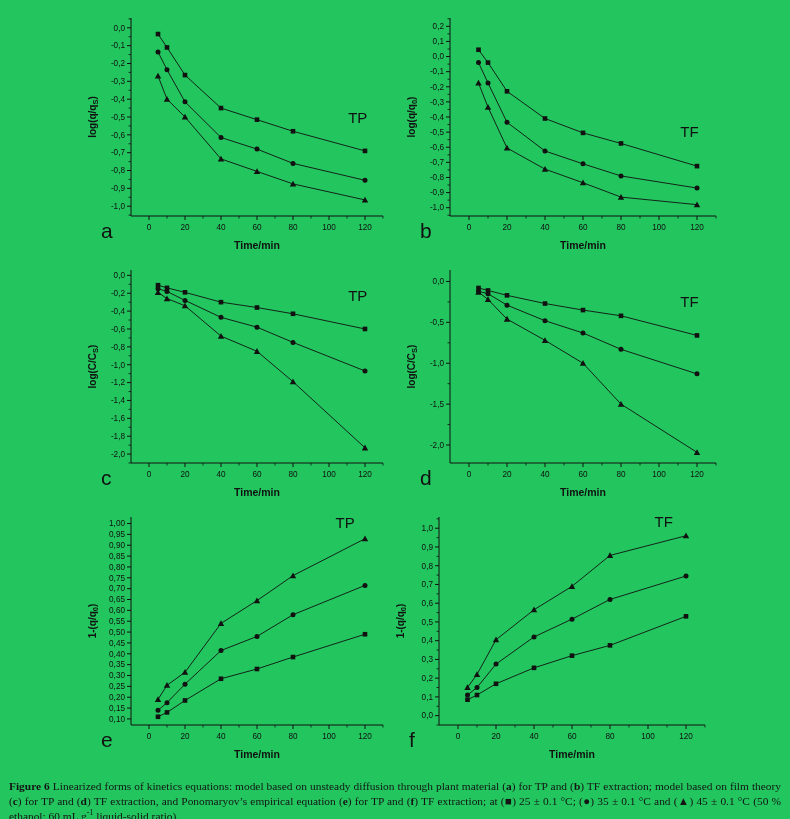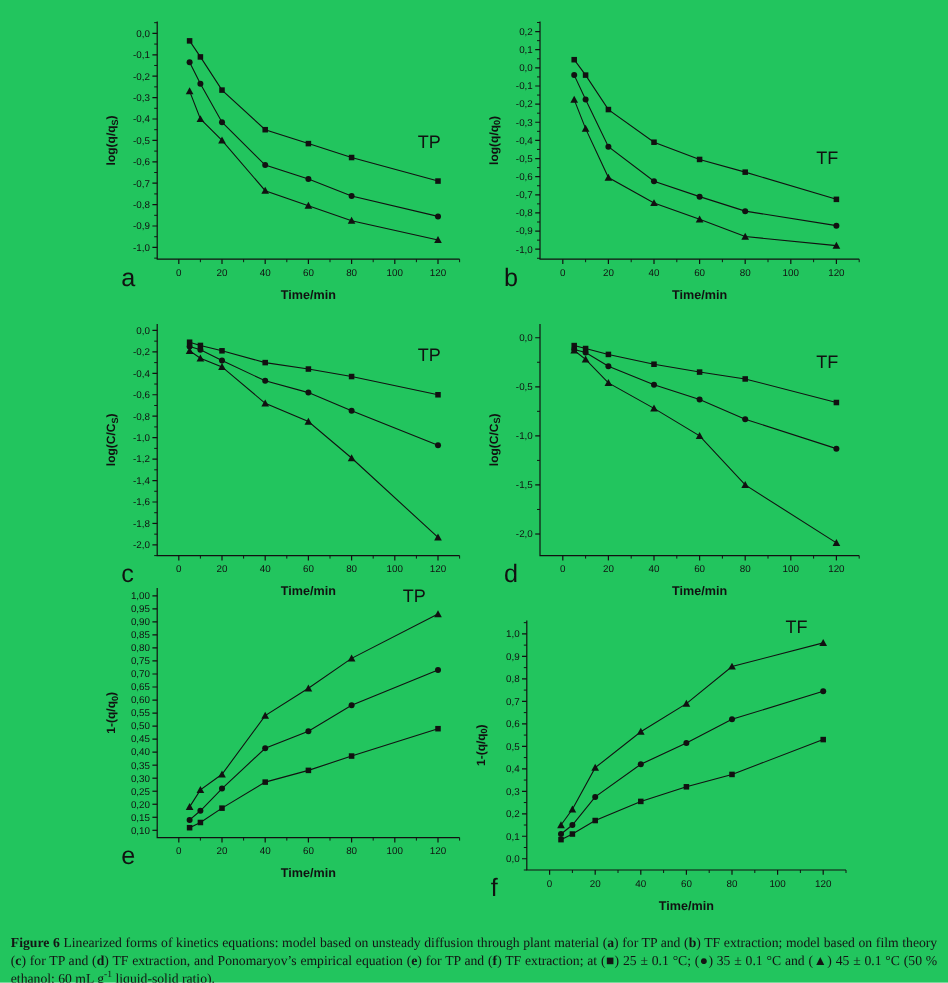--- a/index.html
+++ b/index.html
@@ -4,21 +4,21 @@
 <style>
   html,body{margin:0;padding:0;background:#ffffff;}
   body{width:790px;height:819px;position:relative;font-family:"Liberation Sans",sans-serif;color:#111;}
   .figure{position:absolute;inset:0;background:#22c55e;}
   .panel{position:absolute;}
   .panel svg{display:block;width:100%;height:100%;}
   #panel-a{left:85px;top:6px;width:312px;height:252px;}
   #panel-b{left:404px;top:6px;width:326px;height:252px;}
   #panel-c{left:85px;top:258px;width:312px;height:247px;}
   #panel-d{left:404px;top:258px;width:326px;height:247px;}
-  #panel-e{left:85px;top:478px;width:312px;height:262px;}
+  #panel-e{left:85px;top:505px;width:312px;height:262px;}
   #panel-f{left:393px;top:505px;width:326px;height:262px;}
   .caption{position:absolute;left:9px;right:9px;top:779px;margin:0;
     font-family:Liberation Serif, serif;font-size:11.4px;line-height:1.3;
     text-align:justify;color:#141414;}
   .caption .b{font-weight:bold;}
   .caption .sup{font-size:8px;vertical-align:super;line-height:0;}
 </style>
 </head>
 <body>
 

